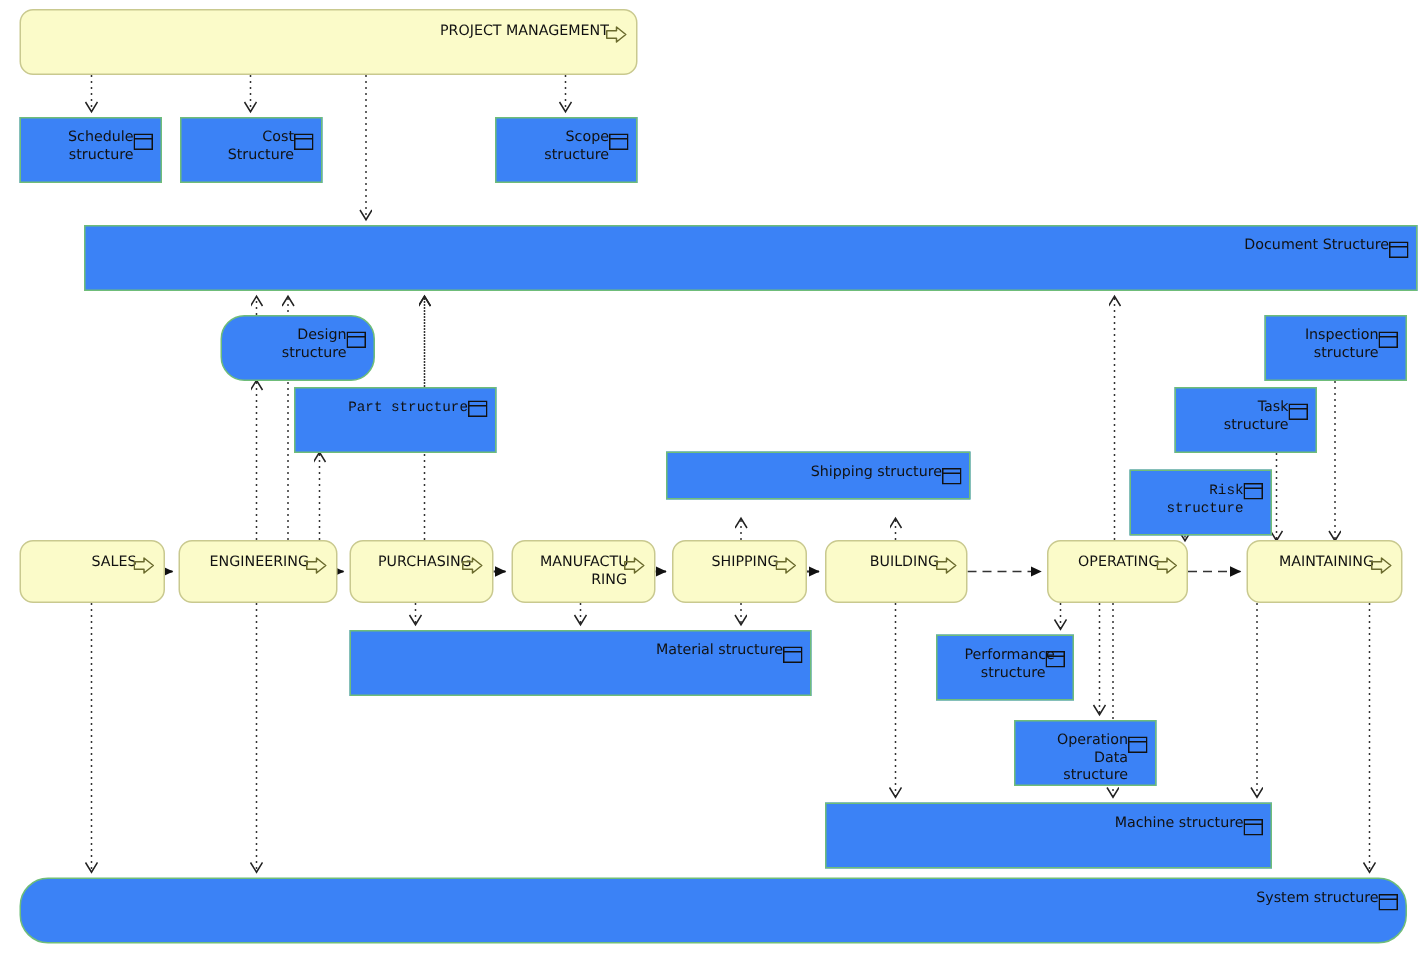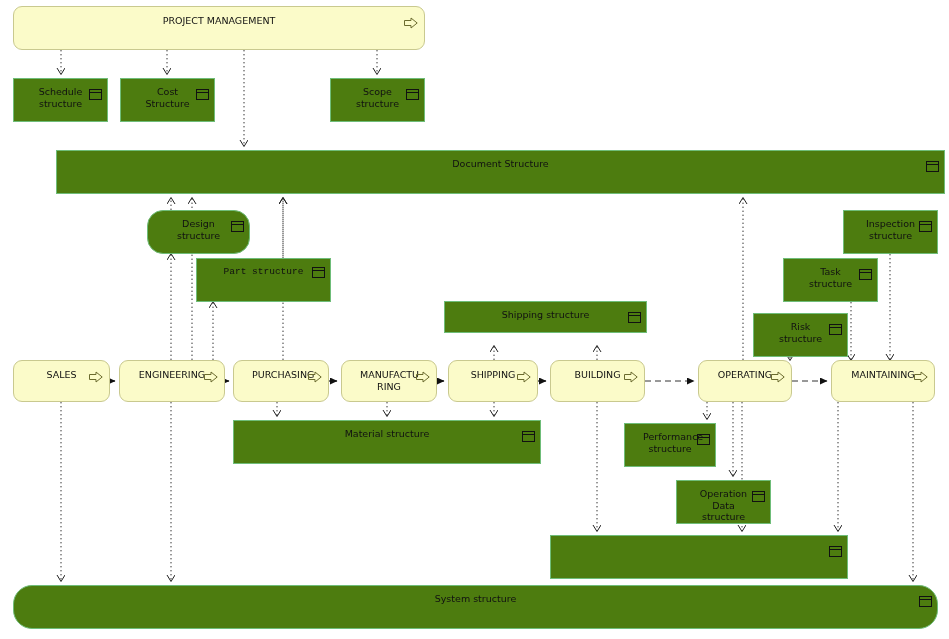--- a/index.html
+++ b/index.html
@@ -3,35 +3,35 @@
 <meta charset="utf-8">
 <style>
   html,body{margin:0;padding:0;background:#ffffff;}
   body{width:949px;height:639px;overflow:hidden;
        font-family:"DejaVu Sans","Liberation Sans",sans-serif;}
   #stage{position:relative;width:949px;height:639px;}
   svg#edges{position:absolute;left:0;top:0;width:949px;height:639px;pointer-events:none;}
   .node{position:absolute;box-sizing:border-box;}
   .node .label{
     position:absolute;left:0;right:0;
-    text-align:center;
+    text-align:right;
     font-size:9.5px;
     line-height:11.5px;
     color:#111111;
     white-space:pre-line;
     padding:0 18px;
   }
   .proc{
     background:#fbfbc9;
     border:1px solid #c9c98f;
     border-radius:9px;
   }
   .proc .label{top:8px;}
   .dobj{
-    background:#4d7c0f;
+    background:#3b82f6;
     border:1px solid #6fbd79;
   }
   .dobj .label{top:7px;}
   .icon{position:absolute;top:6px;right:5px;width:13px;height:11px;}
   .proc .icon{top:7px;right:6px;width:14px;height:12px;}
 </style>
 </head>
 <body>
 
 <div id="stage">
@@ -141,21 +141,21 @@
             <line x1="0.5" y1="3.5" x2="12.5" y2="3.5" stroke="#111" stroke-width="1"></line>
           </svg></span>
       </div>
       <div class="node dobj" style="left: 783px; top: 258px; width: 95px; height: 44px;">
         <div class="label">Task structure</div>
         <span class="icon"><svg viewBox="0 0 13 11" width="13" height="11">
             <rect x="0.5" y="0.5" width="12" height="10" fill="none" stroke="#111" stroke-width="1"></rect>
             <line x1="0.5" y1="3.5" x2="12.5" y2="3.5" stroke="#111" stroke-width="1"></line>
           </svg></span>
       </div>
-      <div class="node dobj" style="left: 753px; top: 313px; width: 95px; height: 44px;">
+      <div class="node dobj" style="left: 753px; top: 313px; width: 95px; height: 44px; font-family: Liberation Mono, monospace;">
         <div class="label">Risk structure</div>
         <span class="icon"><svg viewBox="0 0 13 11" width="13" height="11">
             <rect x="0.5" y="0.5" width="12" height="10" fill="none" stroke="#111" stroke-width="1"></rect>
             <line x1="0.5" y1="3.5" x2="12.5" y2="3.5" stroke="#111" stroke-width="1"></line>
           </svg></span>
       </div>
       <div class="node dobj" style="left: 444px; top: 301px; width: 203px; height: 32px;">
         <div class="label">Shipping structure</div>
         <span class="icon"><svg viewBox="0 0 13 11" width="13" height="11">
             <rect x="0.5" y="0.5" width="12" height="10" fill="none" stroke="#111" stroke-width="1"></rect>
@@ -229,20 +229,21 @@
       <div class="node dobj" style="left: 676px; top: 480px; width: 95px; height: 44px; text-decoration: underline;">
         <div class="label">Operation
 Data
 structure</div>
         <span class="icon"><svg viewBox="0 0 13 11" width="13" height="11">
             <rect x="0.5" y="0.5" width="12" height="10" fill="none" stroke="#111" stroke-width="1"></rect>
             <line x1="0.5" y1="3.5" x2="12.5" y2="3.5" stroke="#111" stroke-width="1"></line>
           </svg></span>
       </div>
       <div class="node dobj" style="left: 550px; top: 535px; width: 298px; height: 44px;">
+        <div class="label">Machine structure</div>
         <span class="icon"><svg viewBox="0 0 13 11" width="13" height="11">
             <rect x="0.5" y="0.5" width="12" height="10" fill="none" stroke="#111" stroke-width="1"></rect>
             <line x1="0.5" y1="3.5" x2="12.5" y2="3.5" stroke="#111" stroke-width="1"></line>
           </svg></span>
       </div>
       <div class="node dobj" style="left: 13px; top: 585px; width: 925px; height: 44px; border-radius: 19px;">
         <div class="label">System structure</div>
         <span class="icon"><svg viewBox="0 0 13 11" width="13" height="11">
             <rect x="0.5" y="0.5" width="12" height="10" fill="none" stroke="#111" stroke-width="1"></rect>
             <line x1="0.5" y1="3.5" x2="12.5" y2="3.5" stroke="#111" stroke-width="1"></line>

